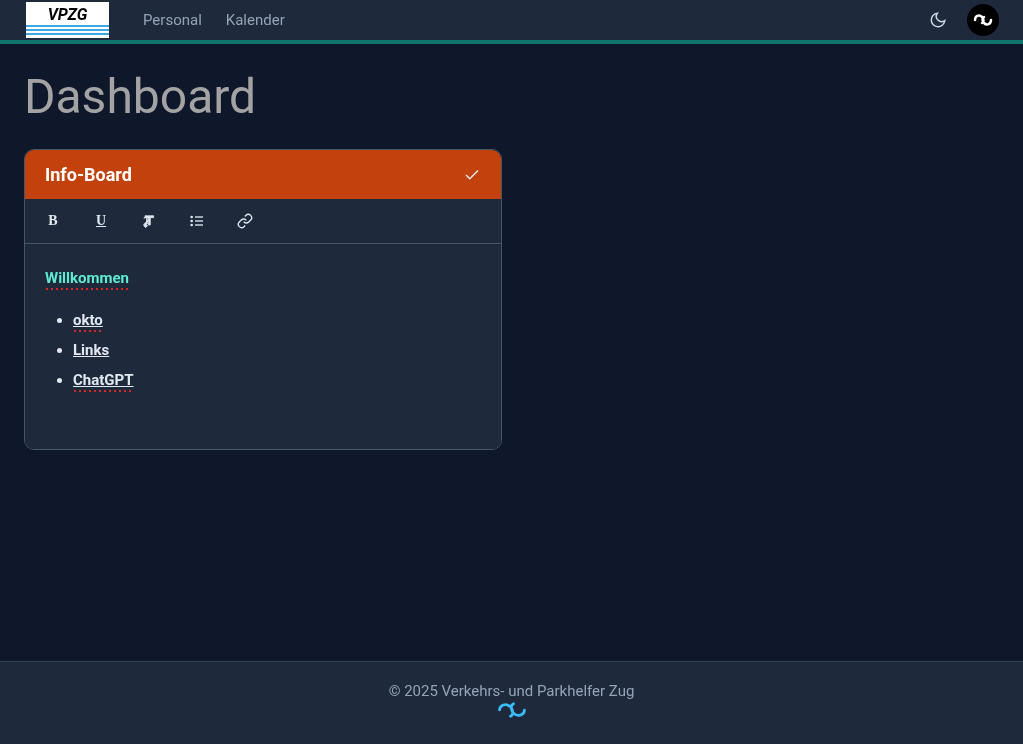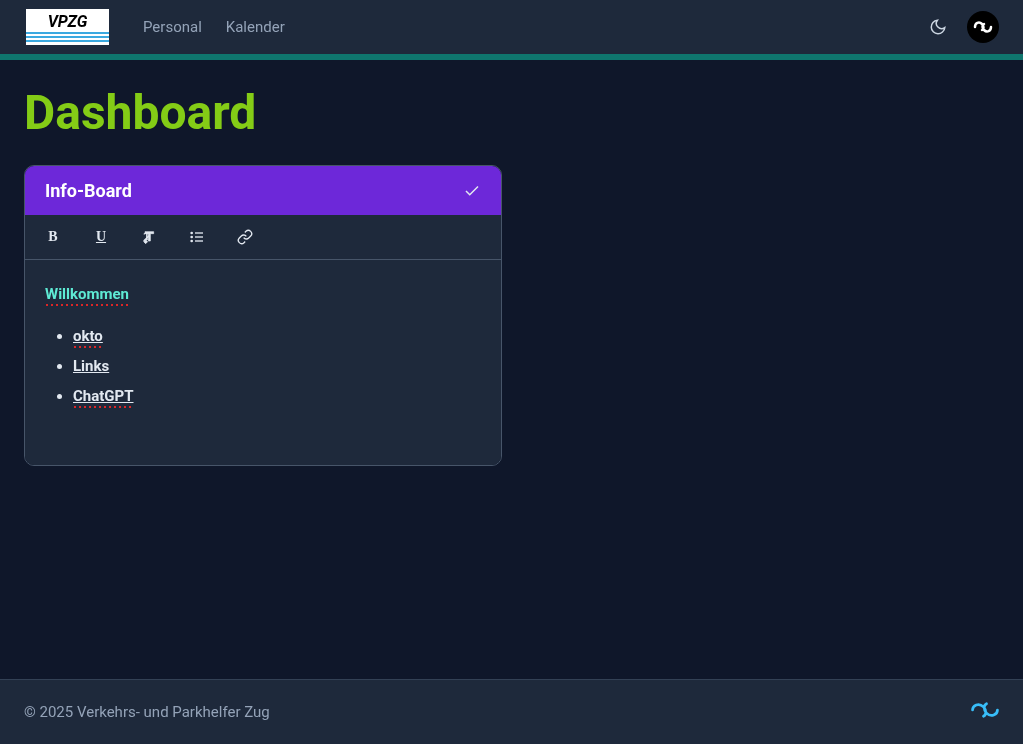--- a/index.html
+++ b/index.html
@@ -13,22 +13,22 @@
       font-family: -apple-system, BlinkMacSystemFont, "Segoe UI", Roboto, sans-serif;
       min-height: 744px;
       display: flex;
       flex-direction: column;
     }
     .navbar {
       display: flex;
       align-items: center;
       padding: 8px 24px;
       background-color: #1e293b;
-      border-bottom: 6px solid #0f766e;
-      height: 60px;
+      border-bottom: 4px solid #0f766e;
+      height: 44px;
     }
     .logo {
       width: 87px;
       height: 40px;
       background: white;
       border: 2px solid #1e293b;
       position: relative;
       display: flex;
       align-items: center;
       justify-content: center;
@@ -89,36 +89,36 @@
       align-items: center;
       justify-content: center;
       cursor: pointer;
     }
     .main {
       flex: 1;
       padding: 24px;
     }
     .page-title {
       font-size: 48px;
-      font-weight: 700;
-      color: #84cc16;
+      font-weight: 400;
+      color: #a3a3a3;
       margin-bottom: 24px;
     }
     .card {
       width: 478px;
       border: 1px solid #475569;
       border-radius: 10px;
       overflow: hidden;
     }
     .card-header {
       display: flex;
       justify-content: space-between;
       align-items: center;
       padding: 14px 20px;
-      background-color: #6d28d9;
+      background-color: #c2410c;
     }
     .card-title {
       font-size: 18px;
       font-weight: 700;
       color: #fff;
     }
     .check-btn {
       color: #e2e8f0;
       cursor: pointer;
       display: flex;
@@ -201,20 +201,21 @@
         #dc2626 1px, #dc2626 3px,
         transparent 3px, transparent 5px);
     }
     .footer {
       display: flex;
       justify-content: space-between;
       align-items: center;
       padding: 20px 24px;
       border-top: 1px solid #334155;
       background-color: #1e293b;
+      flex-direction: column;
     }
     .footer-text {
       color: #94a3b8;
       font-size: 15px;
     }
     .footer-icon {
       color: #38bdf8;
     }
   </style>
 </head>

